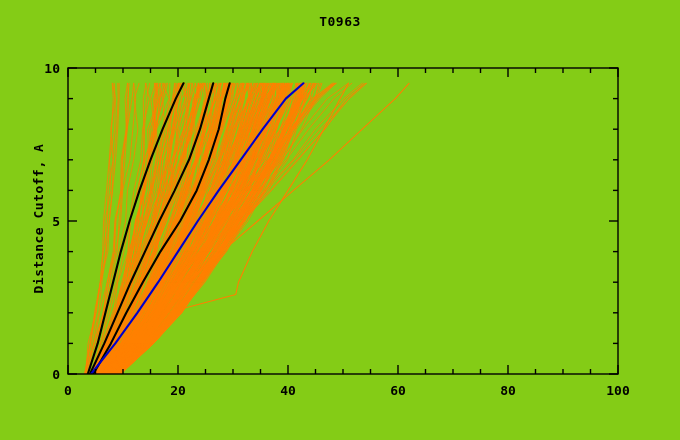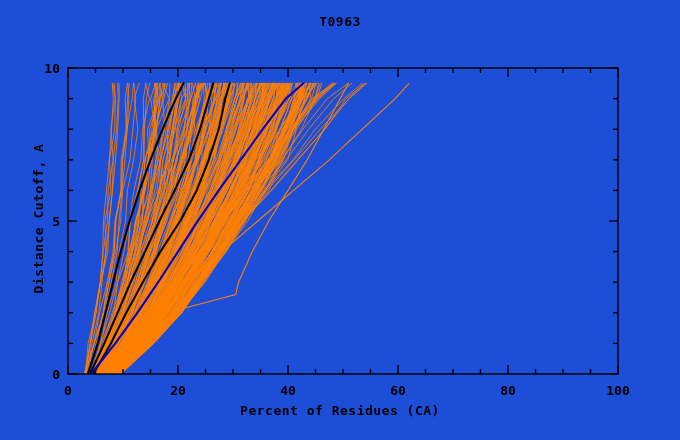--- a/index.html
+++ b/index.html
@@ -4,21 +4,21 @@
 <style>
   html, body {
     margin: 0;
     padding: 0;
     background: #ffffff;
   }
   #page {
     position: relative;
     width: 680px;
     height: 440px;
-    background: #1d4ed8;
+    background: #84cc16;
     overflow: hidden;
     font-family: "DejaVu Sans Mono", "Liberation Mono", monospace;
   }
   #plot-title {
     position: absolute;
     left: 0;
     top: 14px;
     width: 680px;
     text-align: center;
     font-family: "DejaVu Sans Mono", "Liberation Mono", monospace;
@@ -462,16 +462,15 @@
           <text x="618" y="395" text-anchor="middle" class="tick-text">100</text>
         </g>
       <g id="y-tick-labels">
           <text x="60" y="379" text-anchor="end" class="tick-text">0</text>
           <text x="60" y="226" text-anchor="end" class="tick-text">5</text>
           <text x="60" y="73" text-anchor="end" class="tick-text">10</text>
         </g>
     </g>
   </svg>
 
-  <div id="x-axis-label">Percent of Residues (CA)</div>
   <div id="y-axis-label">Distance Cutoff, A</div>
 
 </div>
 
 </body></html>

